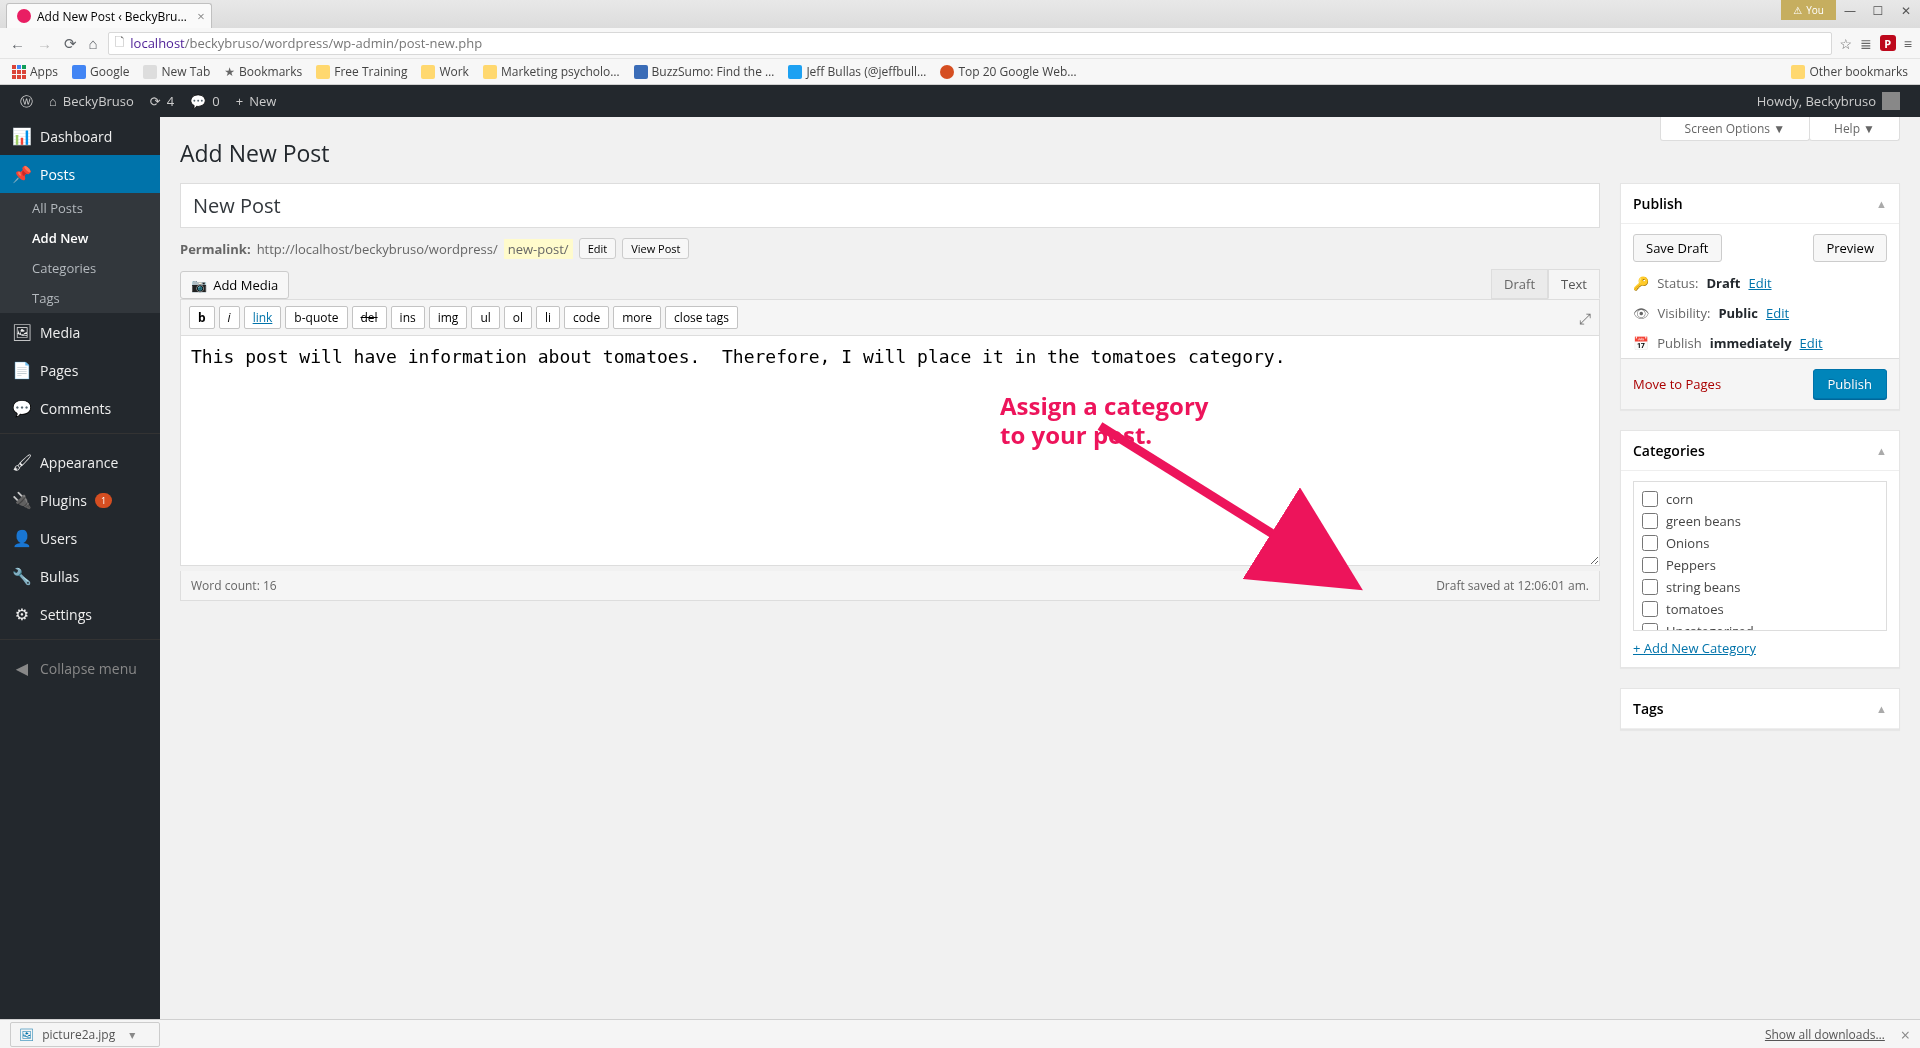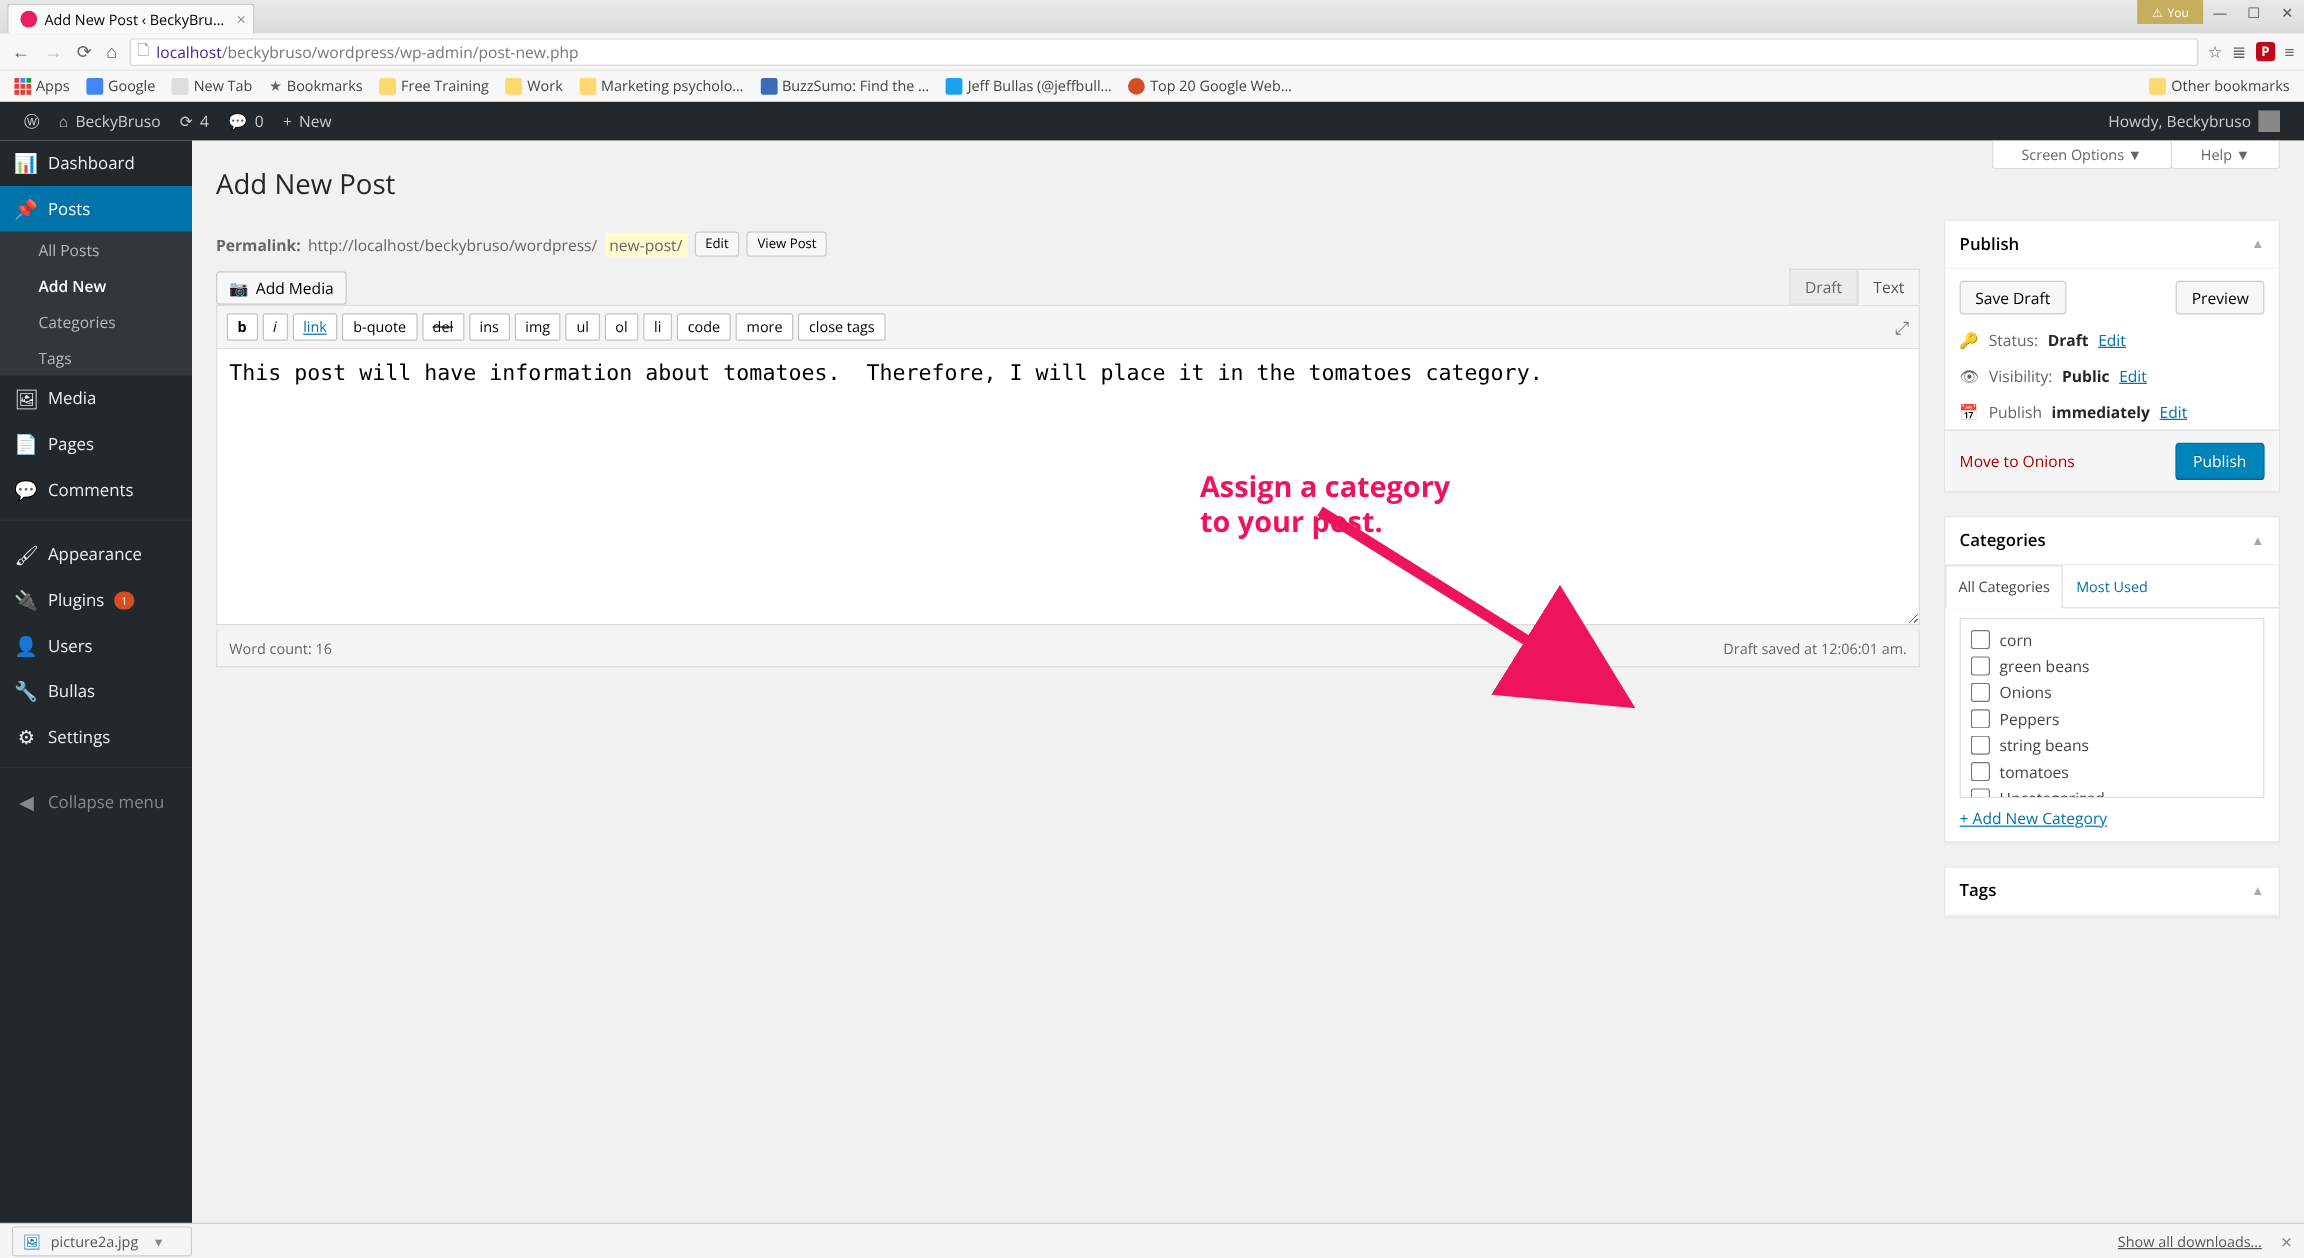--- a/index.html
+++ b/index.html
@@ -270,20 +270,21 @@
 
   <div class="wrap">
     <div class="screen-links">
       <div class="sl"><span>Screen Options</span> ▼</div>
       <div class="sl"><span>Help</span> ▼</div>
     </div>
     <h1>Add New Post</h1>
 
     <div class="post-body">
       <div class="post-main">
+        <input class="title-input" value="New Post" style="">
         <div class="permalink-row">
           <strong>Permalink:</strong>
           <span>http://localhost/beckybruso/wordpress/</span>
             <span class="slug">new-post/</span>
           <button class="small-btn">Edit</button>
           <button class="small-btn">View Post</button>
         </div>
 
         <div style="display:flex;align-items:center">
           <button class="media-btn">
@@ -344,36 +345,32 @@
                 <a class="edit">Edit</a>
               </div>
             <div class="pub-row">
                 <span>📅</span>
                 <span class="lbl">Publish</span> 
                 <b>immediately</b> 
                 <a class="edit">Edit</a>
               </div>
           </div>
           <div class="pub-actions-bot">
-            <span class="trash">Move to Onions</span>
+            <span class="trash">Move to Pages</span>
             <button class="btn btn-primary">Publish</button>
           </div>
         </div>
 
 
         <div class="postbox">
           <div class="hd">
               <span>Categories</span>
               <span class="tri">▲</span>
             </div>
           <div class="inside">
-            <div class="cat-tabs">
-              <div class="ct active">All Categories</div>
-              <div class="ct">Most Used</div>
-            </div>
             <div class="cat-list">
               <label>
                   <input type="checkbox" style="">
                   <span>corn</span>
                 </label>
               <label>
                   <input type="checkbox" style="">
                   <span>green beans</span>
                 </label>
               <label>

